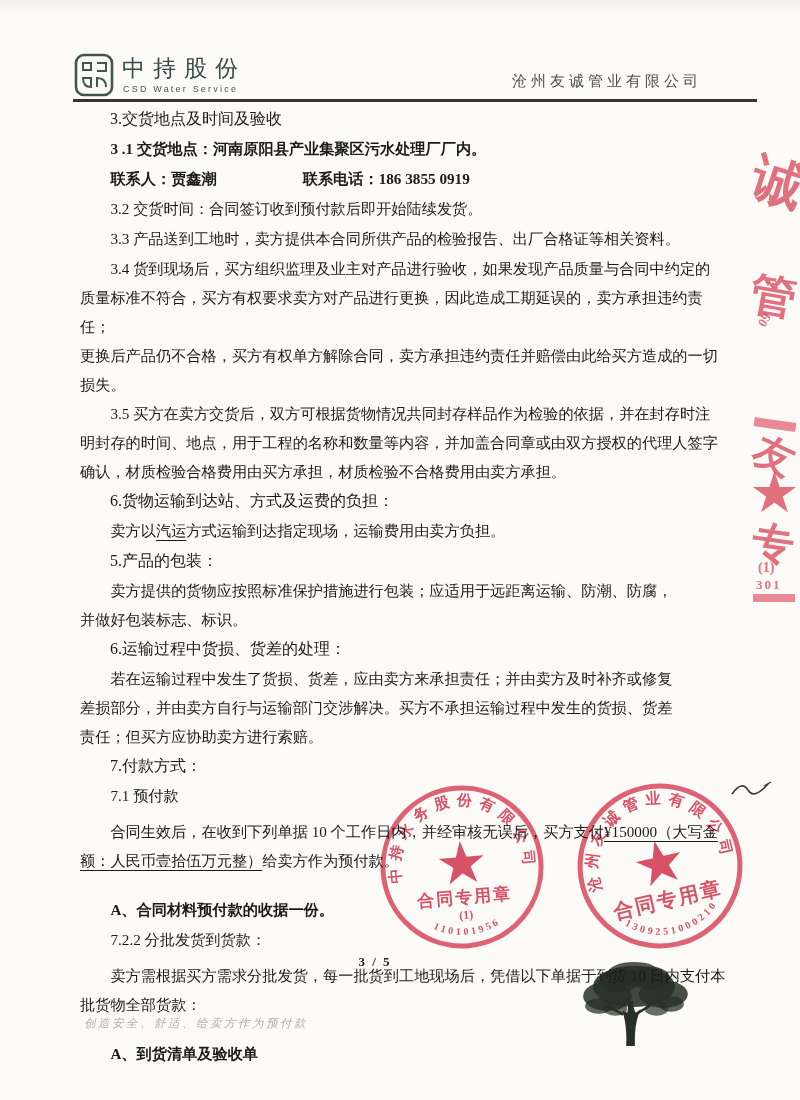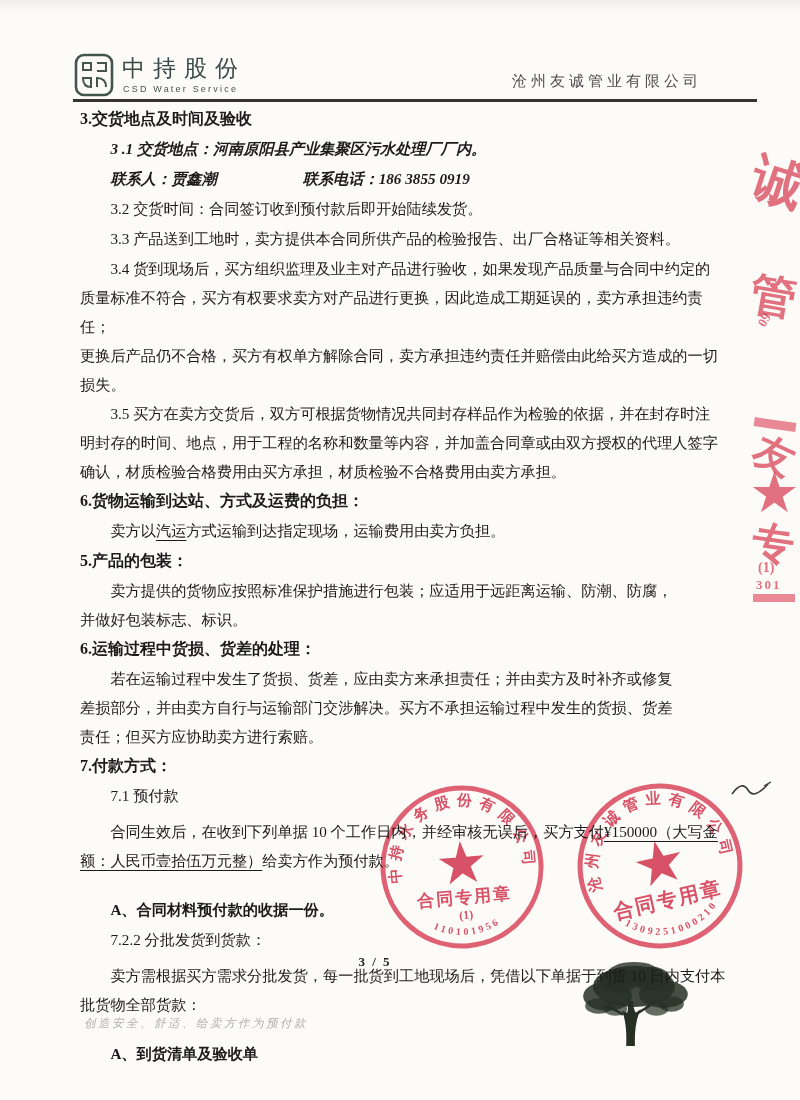--- a/index.html
+++ b/index.html
@@ -12,25 +12,25 @@
   .logo-box{position:absolute;left:74px;top:52px;}
   .brand{position:absolute;left:122px;top:53px;font-family:Liberation Sans, sans-serif;
     font-size:23px;letter-spacing:8px;color:#3a4a49;font-weight:500;}
   .brand-sub{position:absolute;left:123px;top:84px;font-family:"Liberation Sans","DejaVu Sans",sans-serif;
     font-size:9px;letter-spacing:2.2px;color:#45534f;font-weight:normal;}
   .doc-title{position:absolute;right:98px;top:72px;font-size:15px;letter-spacing:4px;color:#4f4f4f;}
   .head-rule{position:absolute;left:73px;top:99px;width:684px;height:2.5px;background:#343434;}
   
   .content{position:absolute;left:80px;top:104px;width:652px;z-index:1;font-size:15.2px;}
   .blk{white-space:pre-line;}
-  .h{font-weight:bold;font-size:16px;line-height:30px;}
+  .h{font-weight:normal;font-size:16px;line-height:30px;margin-left:30px;}
   .line{line-height:30px;}
   .para{line-height:29px;}
   .ind{text-indent:2em;}
-  .b{font-weight:bold;font-style:italic;}
+  .b{font-weight:bold;}
   .m6{margin-top:6px;} .m4{margin-top:20px;font-weight:bold;}
   .u{text-decoration:underline;text-underline-offset:4px;text-decoration-thickness:1.2px;}
   .phone{margin-left:86px;text-align:center;}
   
   .stamp{position:absolute;mix-blend-mode:multiply;z-index:2;opacity:.93;}
   .stamp-left{left:377px;top:782px;transform:rotate(-5deg);}
   .stamp-right{left:574px;top:780px;transform:rotate(-13deg);}
   .ring{fill:none;stroke:#dc4860;stroke-width:5;opacity:.92;}
   .stamp text{fill:#d9465e;font-weight:bold;font-family:"Liberation Serif","DejaVu Serif",serif;}
   .st-company{font-size:15px;letter-spacing:6.5px;}

